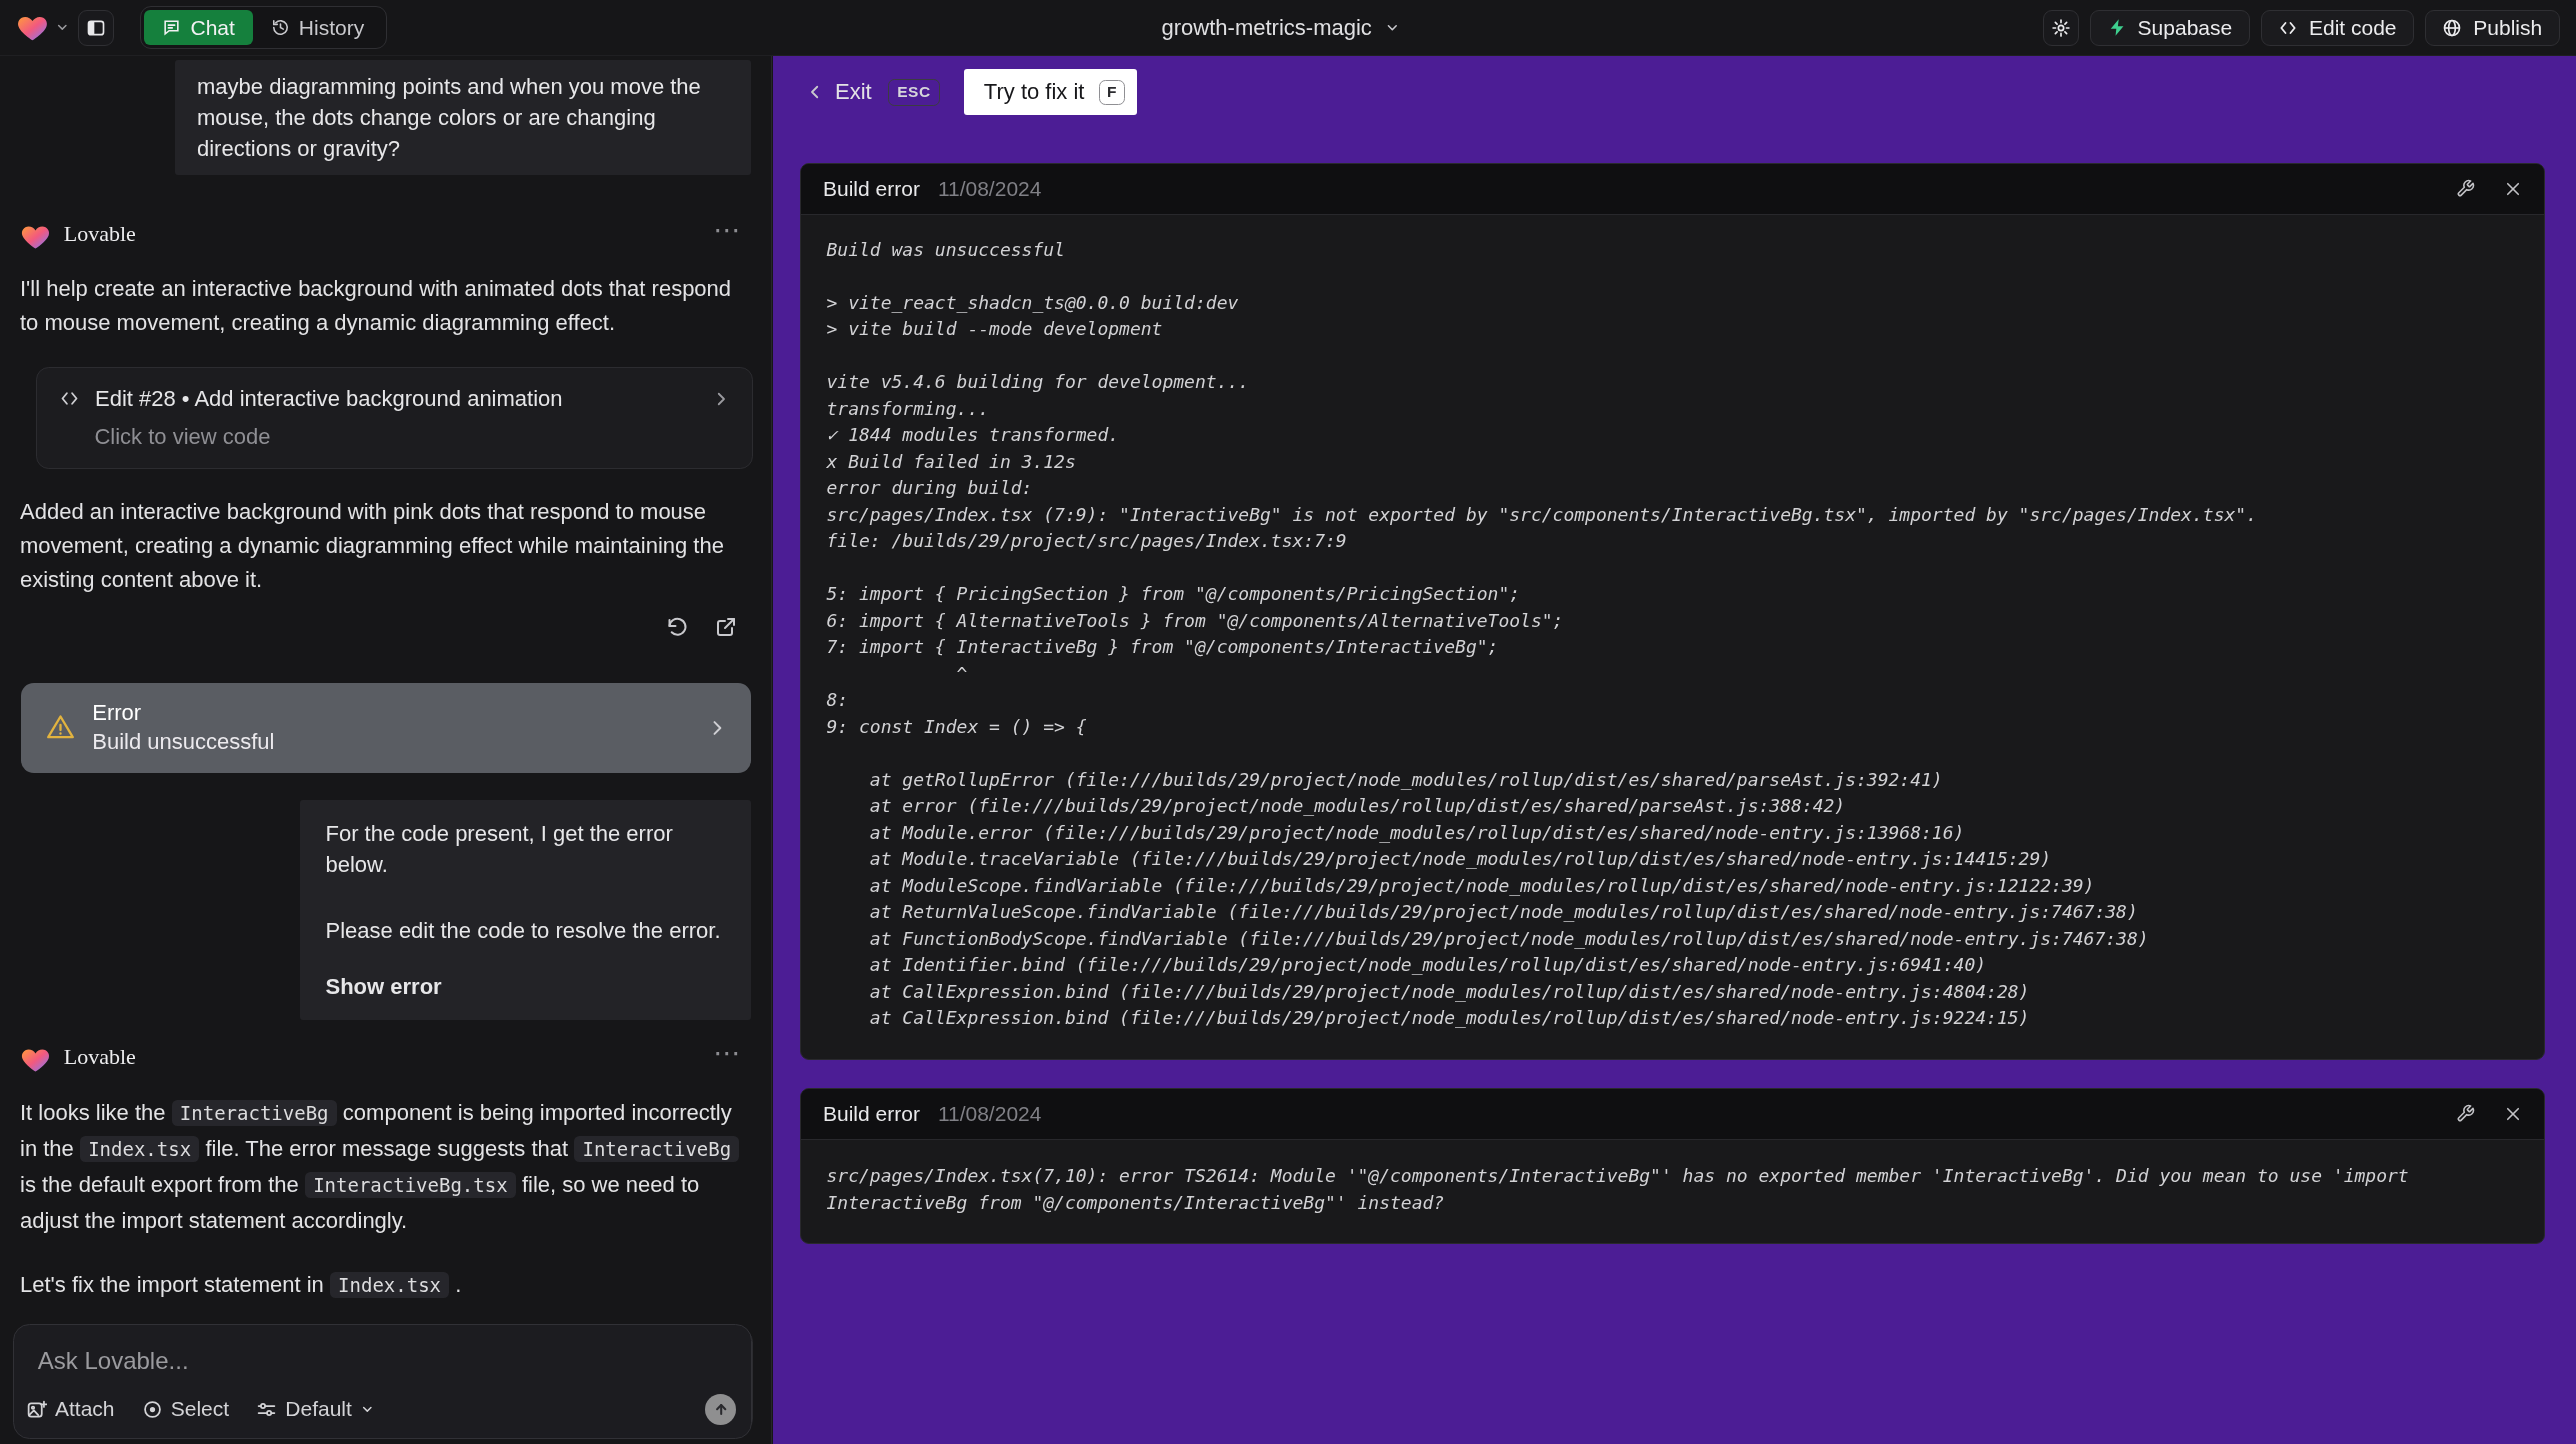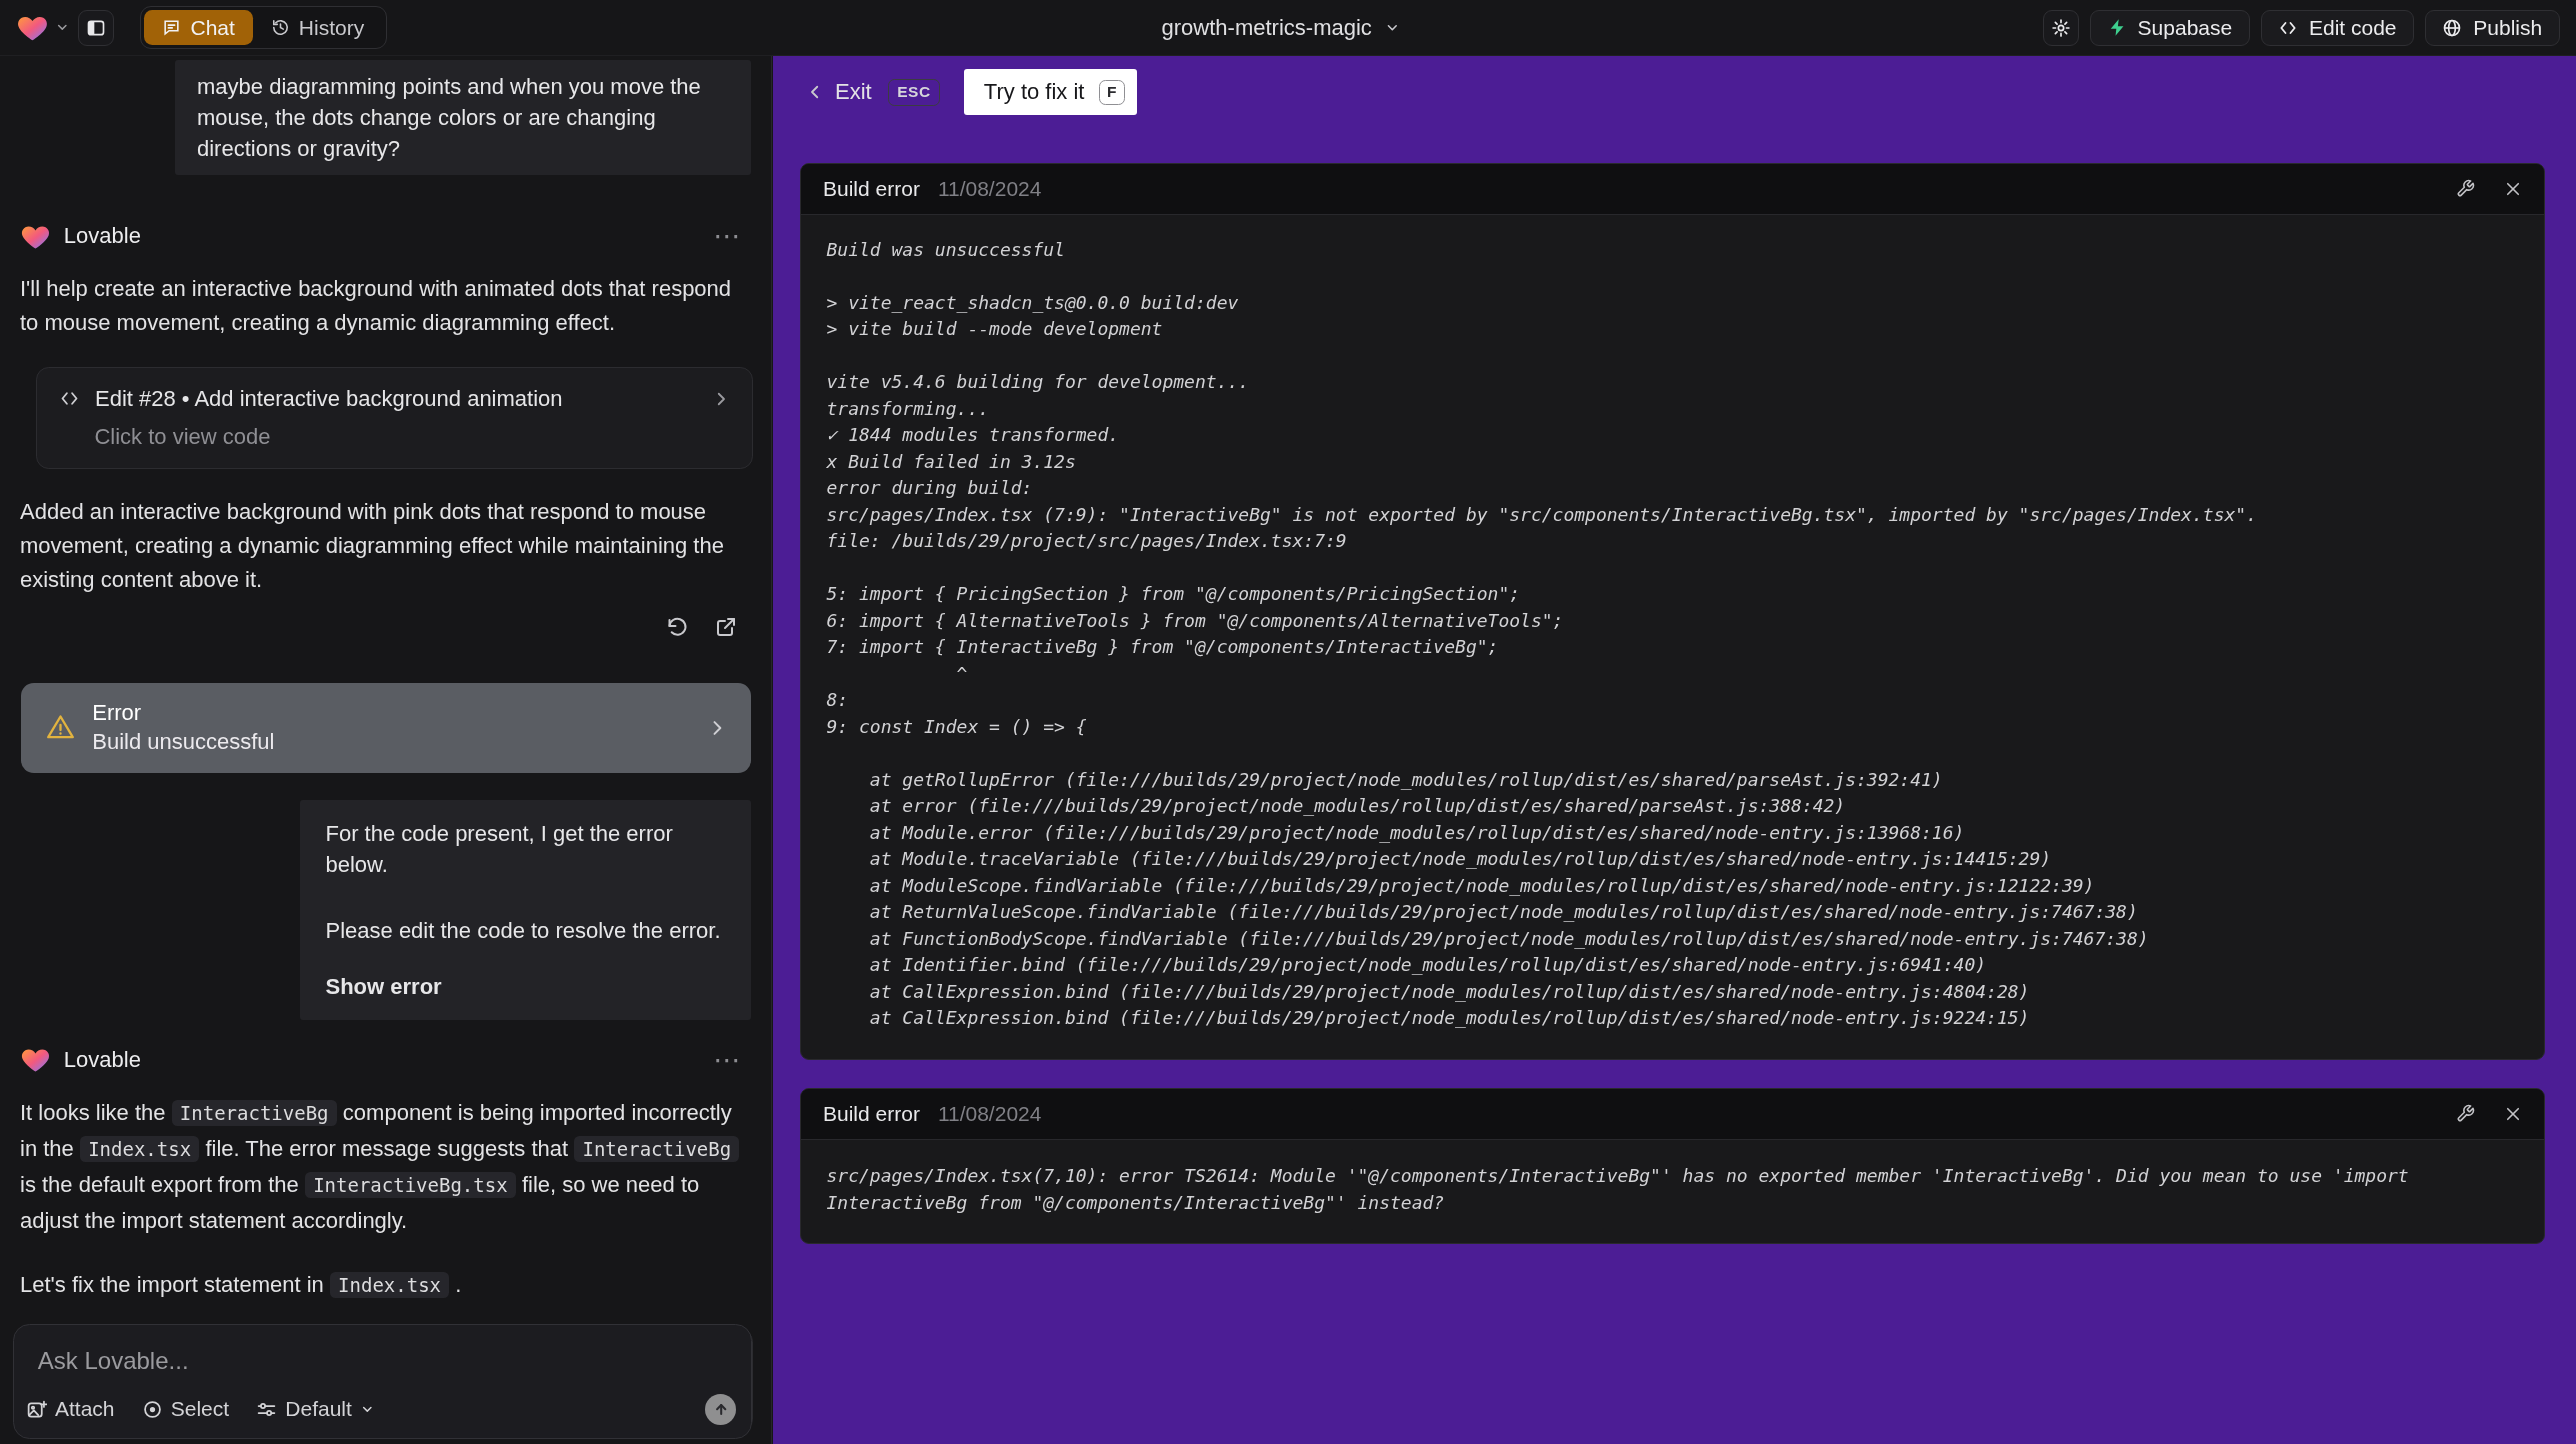--- a/index.html
+++ b/index.html
@@ -27,21 +27,21 @@
   }
   .tabs {
     display:flex; align-items:center; margin-left:16.4px;
     border:0.9px solid #2f2f33; border-radius:11px; padding:3.6px; height:43px;
     background:#141416;
   }
   .tab {
     display:flex; align-items:center; gap:9px; height:35px; padding:0 18px;
     border-radius:8.2px; font-size:21px; color:#c9c9cd;
   }
-  .tab.active { background:#a16207; color:#f1f1f3; }
+  .tab.active { background:#15803d; color:#f1f1f3;border-radius:6px; }
   .tb-title {
     position:absolute; left:50%; transform:translateX(-53%);
     display:flex; align-items:center; gap:12.8px;
     font-size:22px; color:#e0e0e2;
   }
   .tb-right { margin-left:auto; display:flex; align-items:center; gap:11px; }
   .tb-btn {
     height:36px; border:0.9px solid #2f2f33; border-radius:9px; background:#1b1b1e;
     display:flex; align-items:center; gap:11px; padding:0 16.4px;
     font-size:21px; color:#ececee;
@@ -55,21 +55,21 @@
   .chat-scroll { padding:3.6px 20px 0 20px; }
   .bubble {
     background:#232327; border-radius:3px; padding:11px 22px;
     font-size:22px; line-height:31px; color:#e7e7e9;
     margin-left:auto;
   }
   .bubble.b1 { width:576px; }
   .bubble.b2 { width:451px; padding:18px 25.5px; }
   .bubble.b2 .gap1 { margin-top:35px; }
   .bubble.b2 .gap2 { margin-top:25.5px; font-weight:700; }
-  .bot-header { display:flex; align-items:center; margin-top:46px; }
+  .bot-header { display:flex; margin-top:46px;font-family:Liberation Serif, serif; }
   .bot-header .name { font-size:22px; color:#ededef; margin-left:12.8px; }
   .bot-header .dots { margin-left:auto; margin-right:9px; color:#8d8d92; font-size:27px; letter-spacing:1.8px; line-height:18px; }
   .para { margin-top:20px; font-size:22px; line-height:34px; color:#e3e3e5; max-width:730px; }
   .chip {
     font-family:"DejaVu Sans Mono", monospace; font-size:19px;
     background:#26262b; border-radius:5.5px; padding:1.8px 8.2px; color:#dcdcde;
   }
   .edit-card {
     margin:27px 0 0 16.4px; width:717px; background:#1c1c1f;
     border:0.9px solid #2c2c30; border-radius:12.8px; padding:18px 22px;

